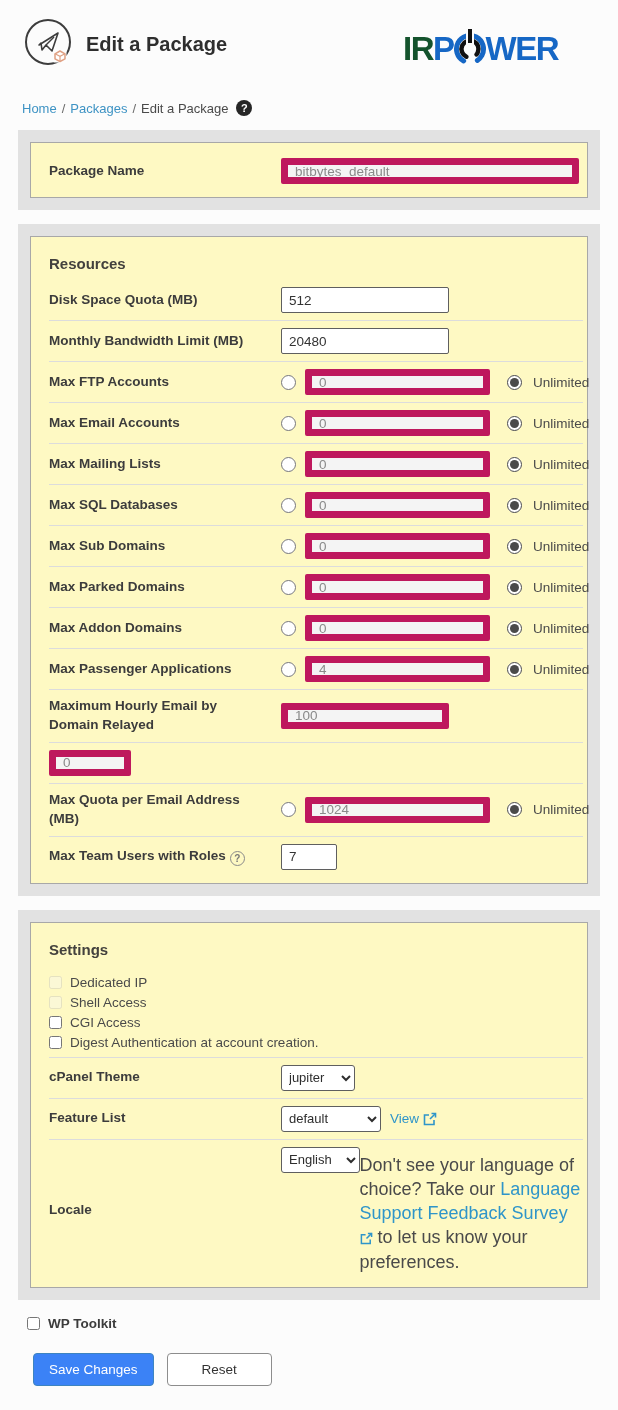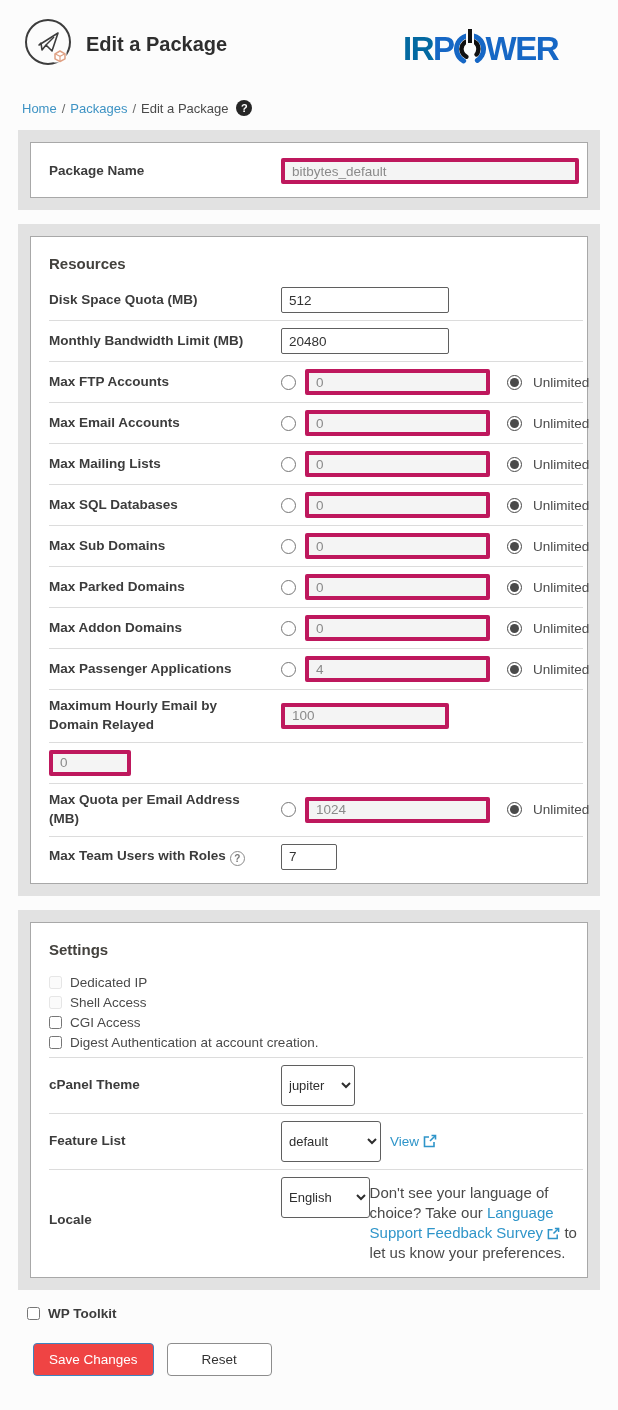--- a/index.html
+++ b/index.html
@@ -10,84 +10,84 @@
     font-family:"Liberation Sans", sans-serif;
     color:#3c3c3c;
   }
   
   .header { padding:16px 32px 0 22px; }
   .header-top { display:flex; justify-content:space-between; align-items:flex-start; }
   .title-wrap { display:flex; align-items:center; gap:12px; }
   .page-title { font-size:20px; font-weight:bold; color:#2e2e2e; }
   .logo { display:flex; align-items:center; margin-right:28px; margin-top:10px;
           font-weight:800; font-size:33px; letter-spacing:-1.5px; line-height:1; }
-  .logo .lg-black { color:#0369a1; }
+  .logo .lg-black { color:#14532d; }
   .logo .lg-blue { color:#1667c5; }
   .logo svg { margin:0 -1px 0 -1px; }
   .breadcrumb { margin-top:28px; font-size:13px; color:#6b6b6b; display:flex; align-items:center; gap:5px; }
   .breadcrumb a { color:#3e93c4; text-decoration:none; }
   .crumb-current { color:#4a4a4a; }
   .help-badge {
     width:16px; height:16px; border-radius:50%; background:#262626; color:#fff;
     font-size:11px; font-weight:bold; display:inline-flex; align-items:center;
     justify-content:center; margin-left:3px;
   }
   
   .section { margin:14px 18px 13px 18px; background:#e2e2e2; padding:12px; }
-  .panel { background:#ffffff; border:1px solid #a8a8a8; padding:8px 4px 6px 18px; }
+  .panel { background:#fef9c3; border:1px solid #a8a8a8; padding:8px 4px 6px 18px; }
   .panel-heading { font-size:15px; font-weight:bold; color:#43413d; padding:10px 0 8px 0; }
   .row { display:flex; align-items:center; padding:7px 0; border-bottom:1px solid #dcdcdc; min-height:40px; }
   .row:last-child { border-bottom:none; }
   .row.top-align { align-items:flex-start; }
   .row-label { width:232px; flex-shrink:0; font-size:13.5px; font-weight:bold;
                color:#3c3c3c; line-height:1.4; padding-right:14px; }
   .row-control { display:flex; align-items:center; gap:9px; flex:1; }
   
   input[type=text] {
     height:26px; border:1px solid #5f5f5f; border-radius:2px; background:#fff;
     color:#333; font-size:13.5px; font-family:"Liberation Sans", sans-serif;
     padding:2px 7px; width:168px;
   }
   input[type=text].dim {
-    background:#f4f4f4; border:4px solid #be185d; color:#8a8a8a;
+    background:#f4f4f4; border:7px solid #be185d; color:#8a8a8a;
   }
   .w-wide  { width:298px !important; }
   .w-radio { width:185px !important; }
   .w-small { width:82px  !important; }
   .w-tiny  { width:56px  !important; }
   input[type=radio] { width:15px; height:15px; accent-color:#4a4a4a; flex-shrink:0; }
   input[type=checkbox] { width:13px; height:13px; accent-color:#4a4a4a; }
   .unlimited-label { font-size:13.5px; color:#4a4a4a; margin-left:2px; }
   .radio-right { margin-left:8px; }
   select {
-    height:41px; border:1px solid #5f5f5f; border-radius:3px; background:#fff;
+    height:26px; border:1px solid #5f5f5f; border-radius:3px; background:#fff;
     font-size:13px; font-family:"Liberation Sans", sans-serif; color:#2e2e2e; padding:0 3px;
   }
   .sel-theme { width:74px; }
   .sel-feature { width:100px; }
   .sel-locale { width:100%; }
   .checks { display:flex; flex-direction:column; gap:5px; padding-top:2px; }
   .check-line { display:flex; align-items:center; gap:8px; font-size:13.5px; color:#4a4a4a; }
   .check-line.dim-check input { accent-color:#cfcfcf; opacity:.55; }
   .qmark {
     display:inline-flex; width:15px; height:15px; border:1.4px solid #8a8a8a; border-radius:50%;
     color:#777; font-size:10px; font-weight:bold; align-items:center; justify-content:center;
     margin-left:4px; vertical-align:-2px;
   }
   a.inline-link { color:#2f95c9; text-decoration:none; font-size:13.5px; display:inline-flex; align-items:center; gap:4px; }
-  .locale-help { font-size:15px; color:#4a4a4a; line-height:1.35; margin-top:6px; max-width:320px; }
+  .locale-help { font-size:18px; color:#4a4a4a; line-height:1.35; margin-top:6px; max-width:320px; }
   .locale-help a { color:#2f95c9; text-decoration:none; }
   .locale-col { display:flex; flex-direction:row; flex:1; }
   
   .wp-row { display:flex; align-items:center; gap:8px; margin:16px 0 0 27px;
             font-size:13.5px; font-weight:bold; color:#3c3c3c; }
   .btn-row { display:flex; gap:13px; margin:22px 0 0 33px; }
   .btn { font-family:"Liberation Sans", sans-serif; font-size:13.5px; border-radius:4px;
          height:33px; cursor:pointer; }
-  .btn-primary { background:#ef4444; border:1px solid #3d84c0; color:#fff; padding:0 15px; }
+  .btn-primary { background:#3b82f6; border:1px solid #3d84c0; color:#fff; padding:0 15px; }
   .btn-secondary { background:#fff; border:1px solid #8d8d8d; color:#333; padding:0 34px; }
   .ext-icon svg { display:block; }
 </style>
 </head>
 <body>
 
 <div class="header">
   <div class="header-top">
     <div class="title-wrap">
       <span>

